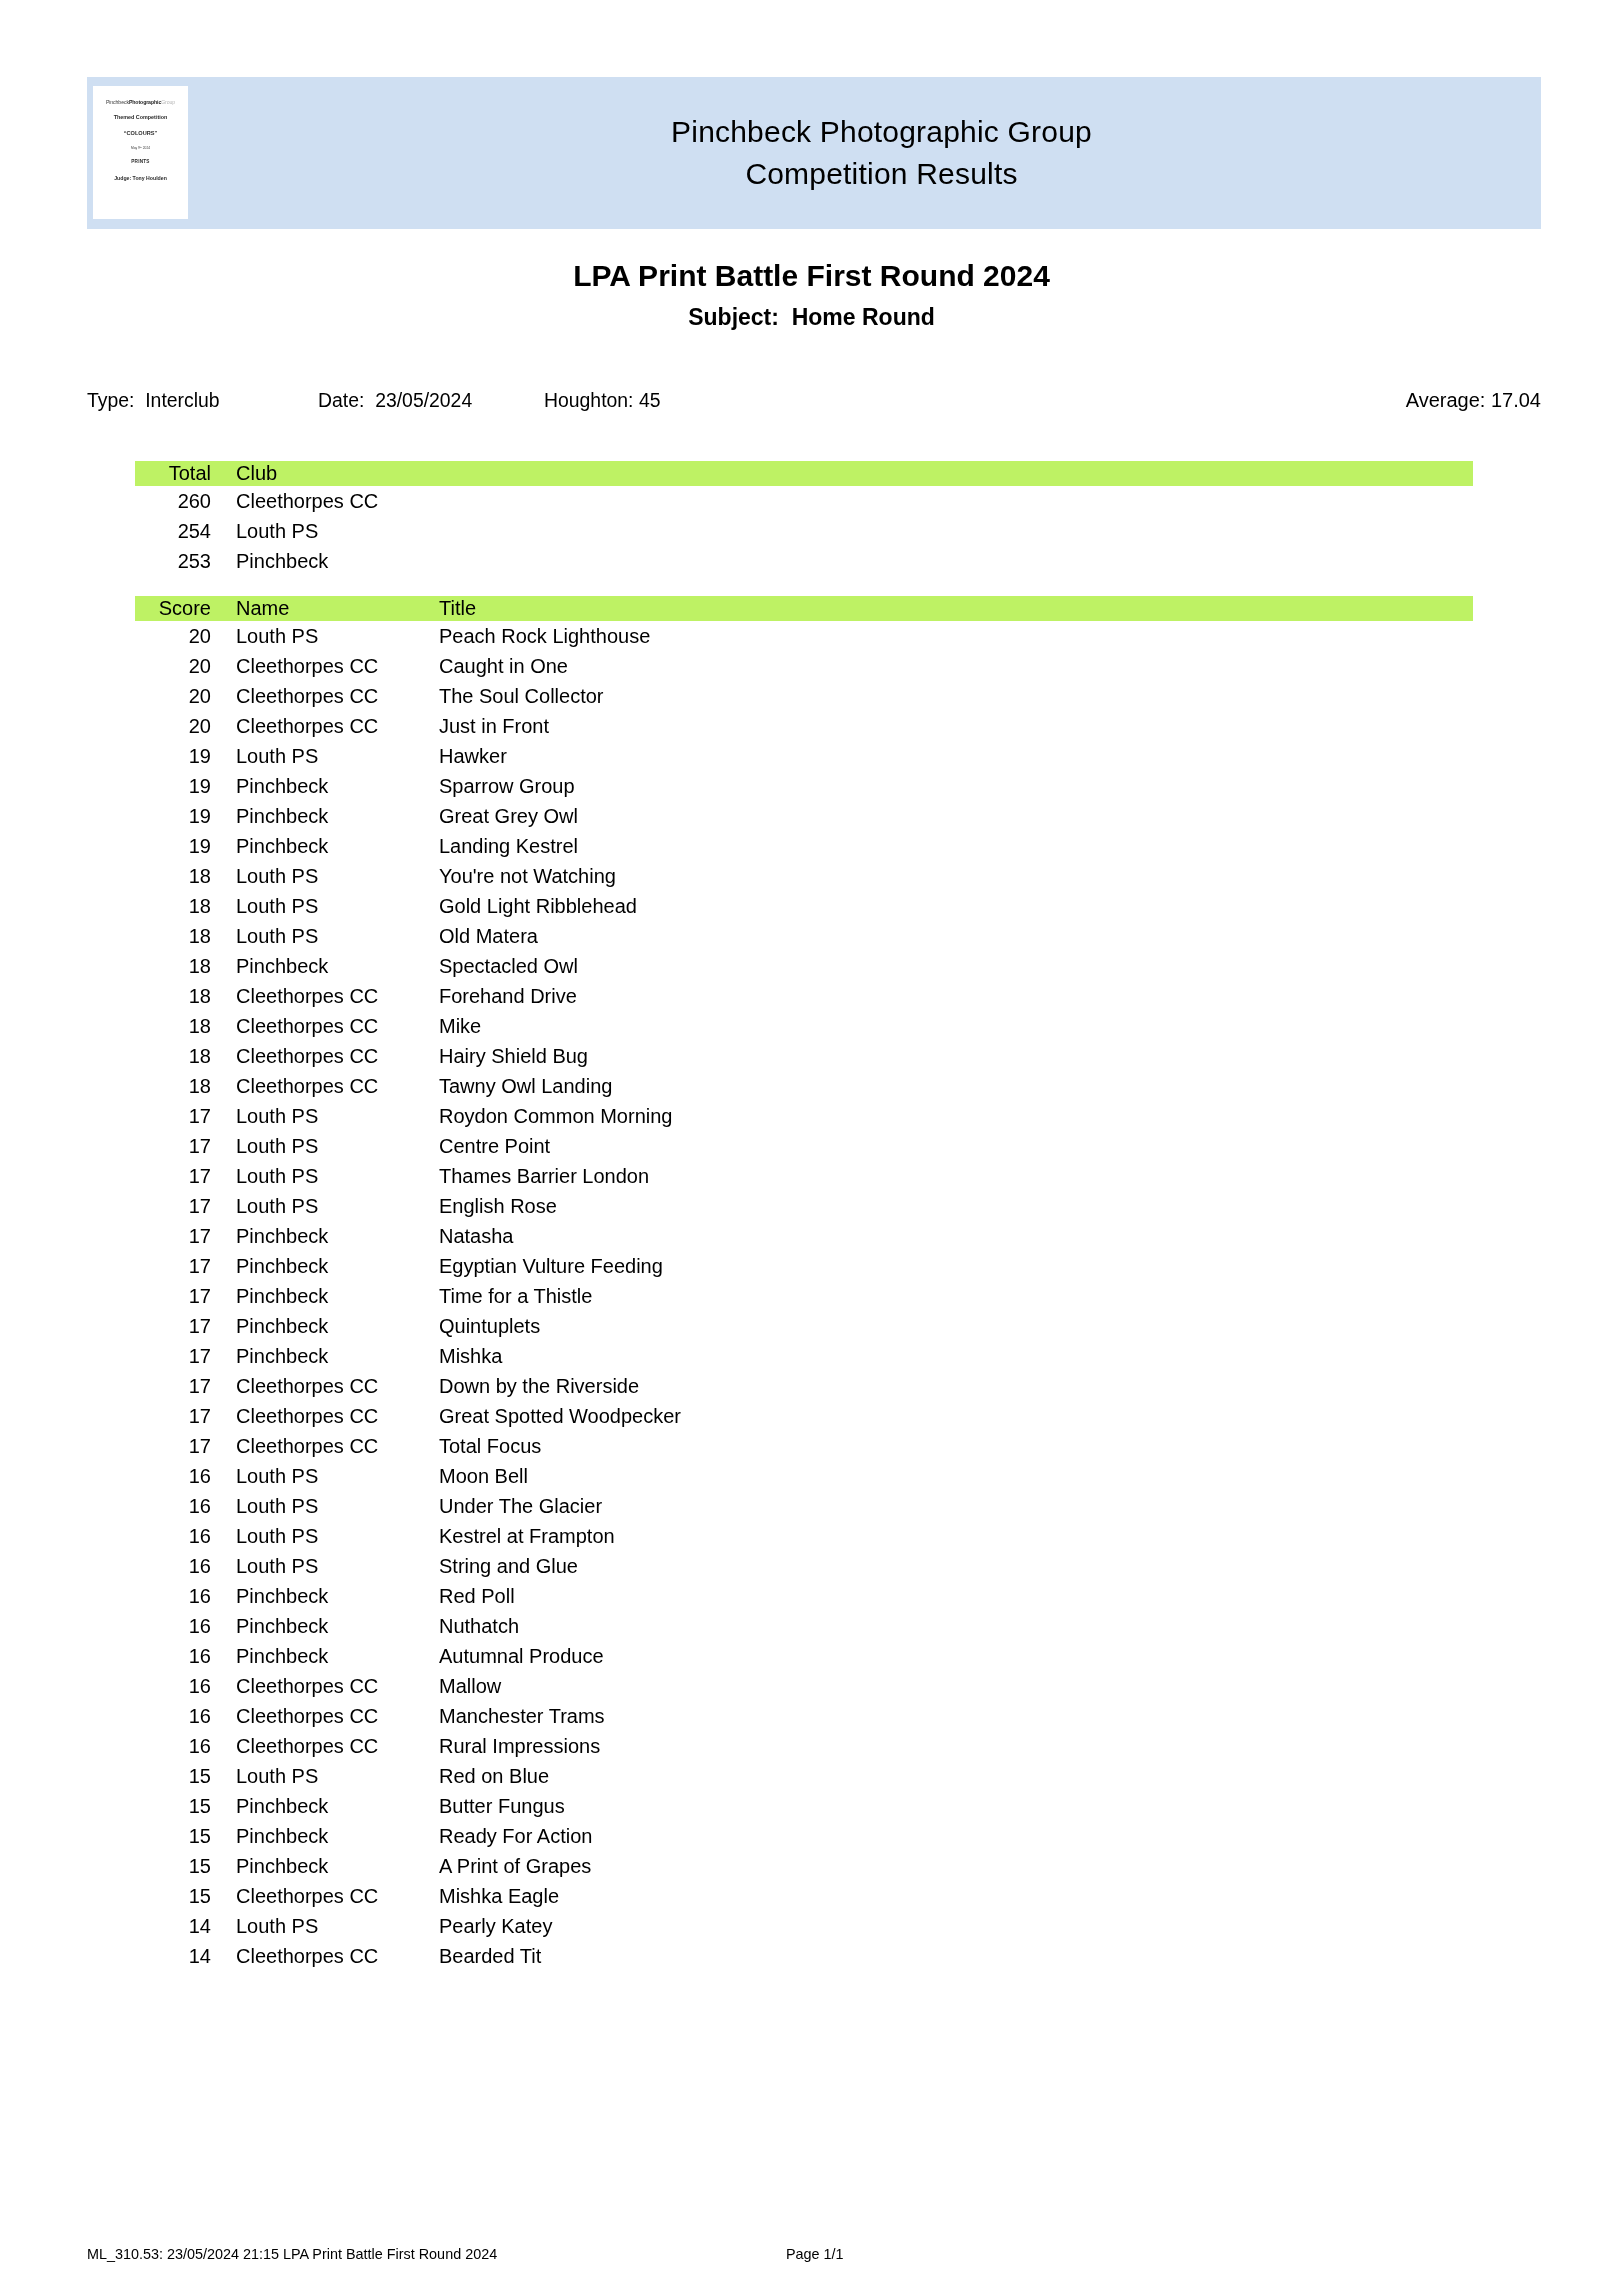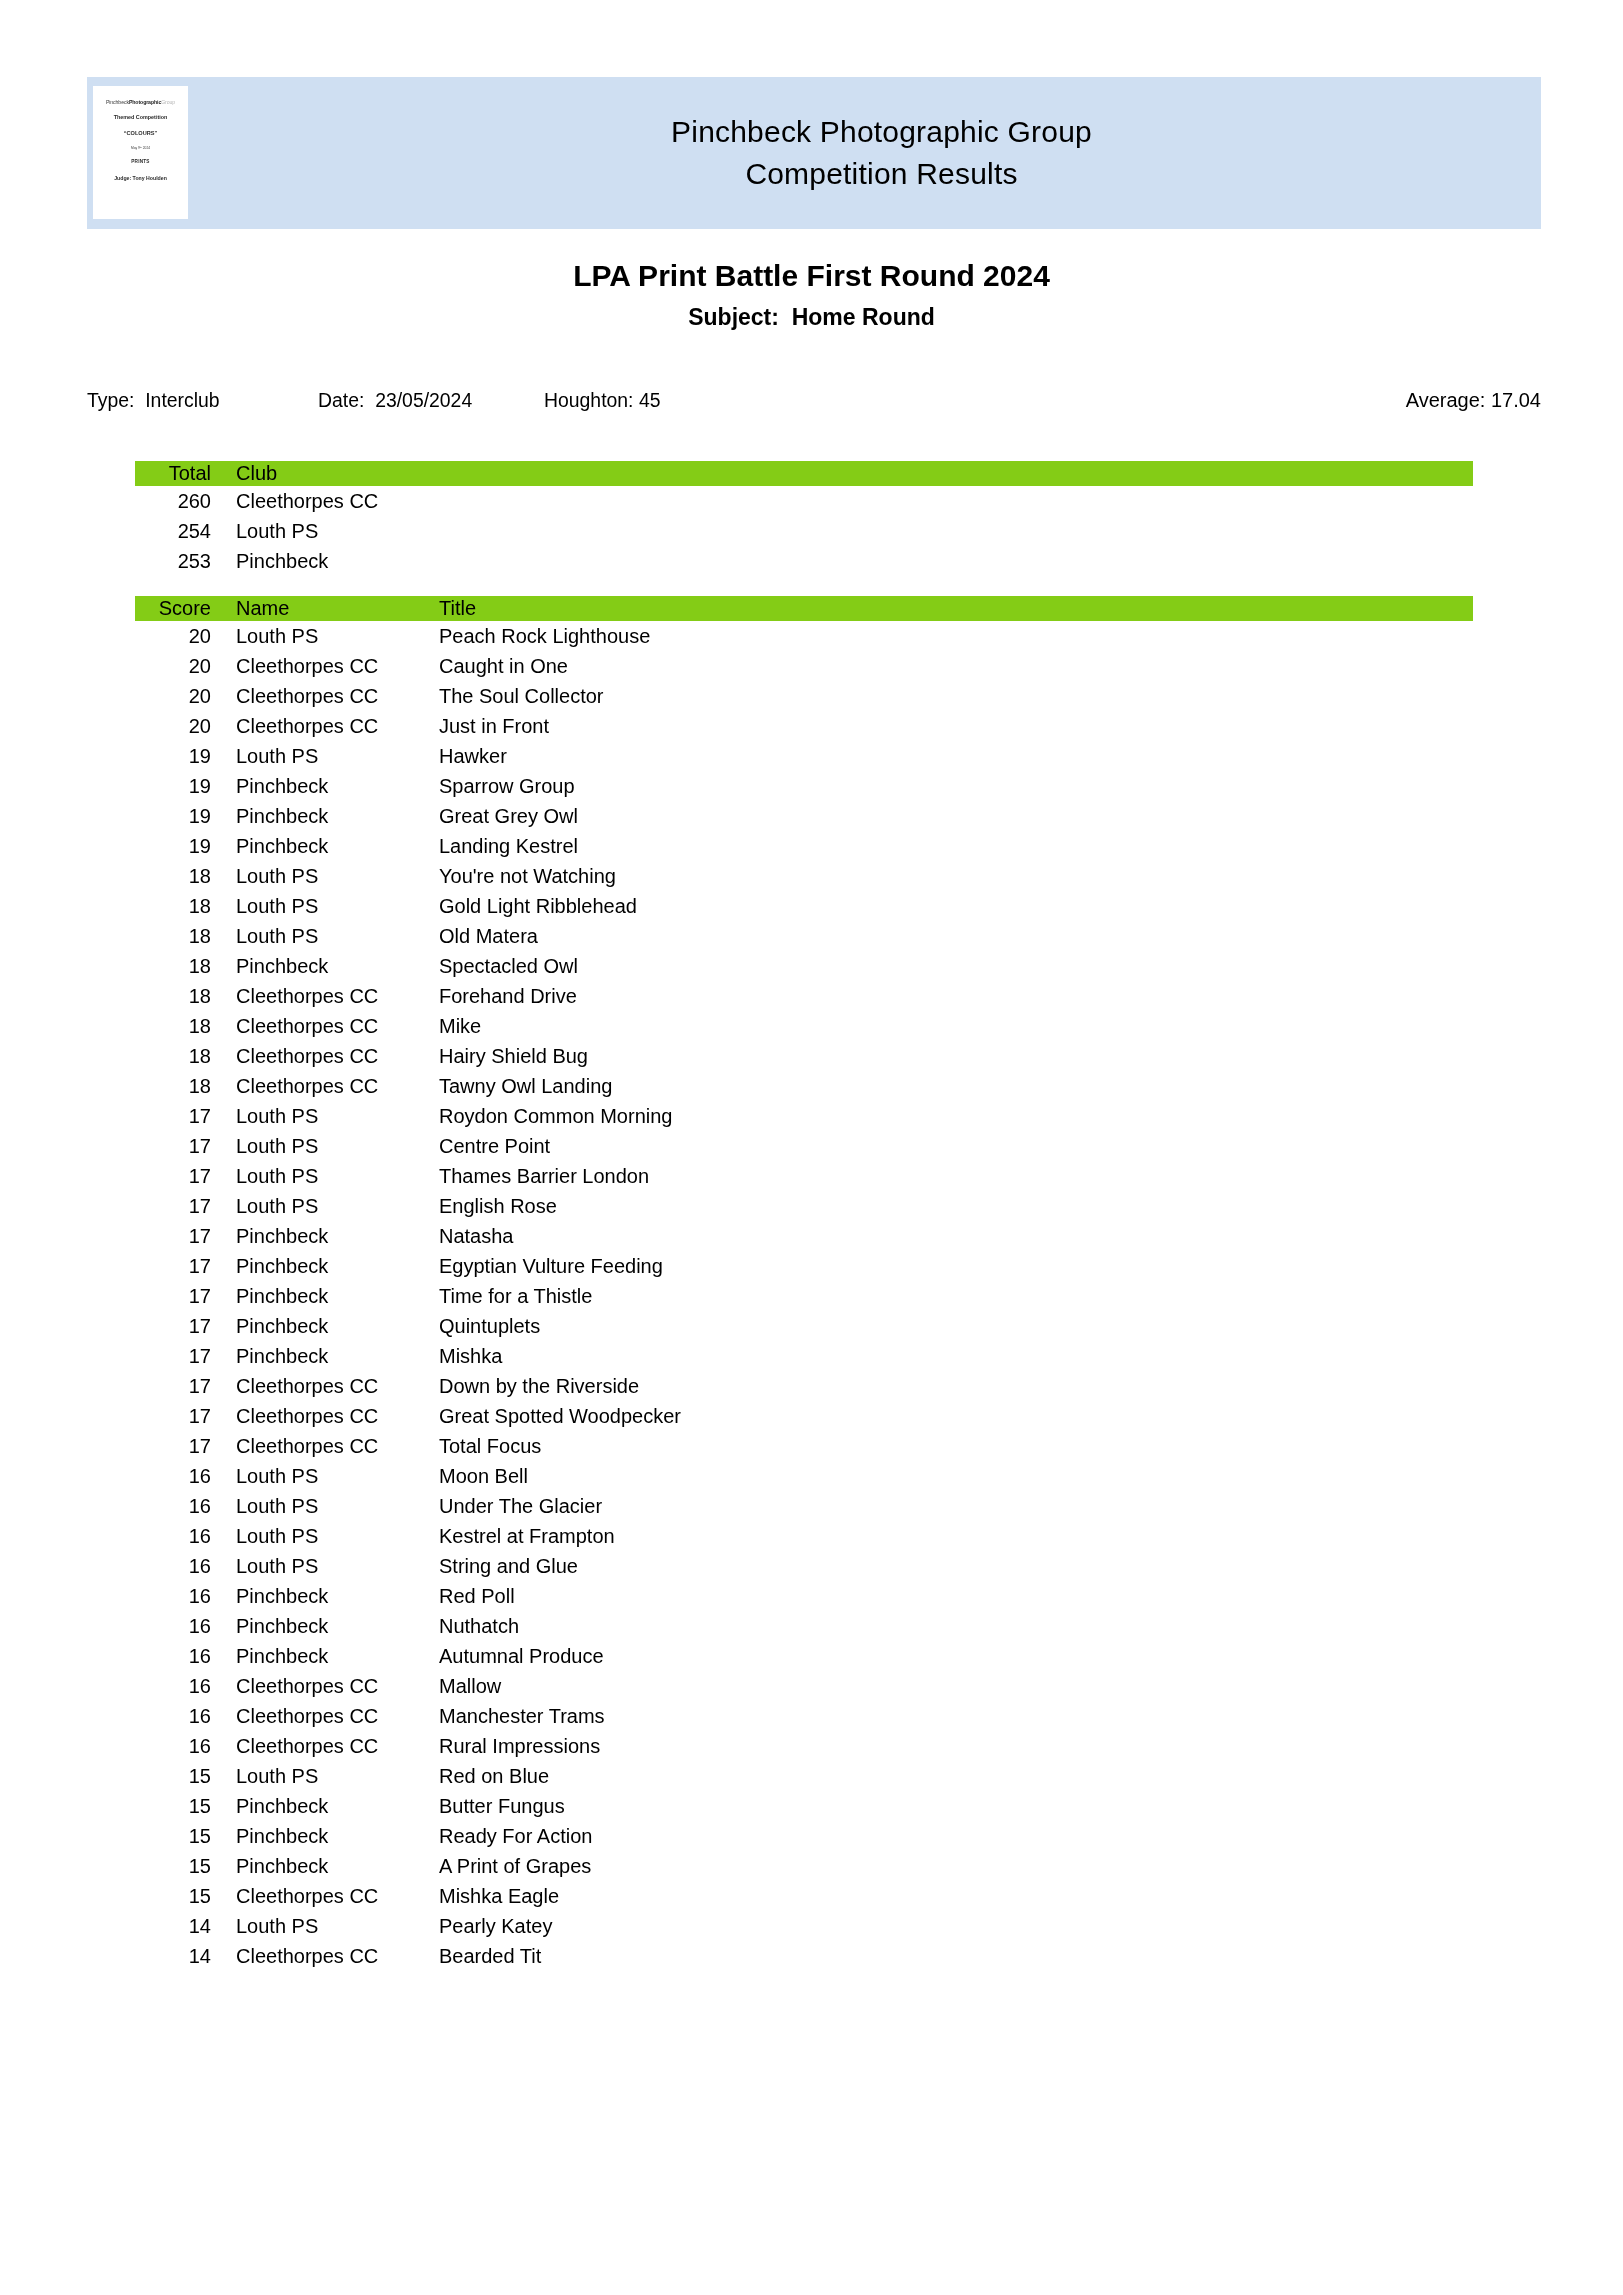--- a/index.html
+++ b/index.html
@@ -137,21 +137,21 @@
   
   .tbl {
     position: absolute;
     left: 135px;
     width: 1338px;
   }
   .tbl-club  { top: 461px; }
   .tbl-score { top: 596px; }
 
   .tbl-head {
-    background: #84cc16;
+    background: #bef264;
     height: 25px;
     position: relative;
   }
   .tbl-head .cell,
   .tbl-row  .cell {
     position: absolute;
     white-space: nowrap;
     font-size: 20px;
     font-weight: 400;
     line-height: 25px;
@@ -478,15 +478,19 @@
           <div class="cell c-title">Pearly Katey</div>
         </div>
         <div class="tbl-row">
           <div class="cell c-score">14</div>
           <div class="cell c-name">Cleethorpes CC</div>
           <div class="cell c-title">Bearded Tit</div>
         </div>
       </div>
   </div>
 
+  <div class="footer">
+    <div class="f-left">ML_310.53:  23/05/2024 21:15  LPA Print Battle First Round 2024</div>
+    <div class="f-page">Page 1/1</div>
+  </div>
 
 </div>
 
 
 </body></html>

